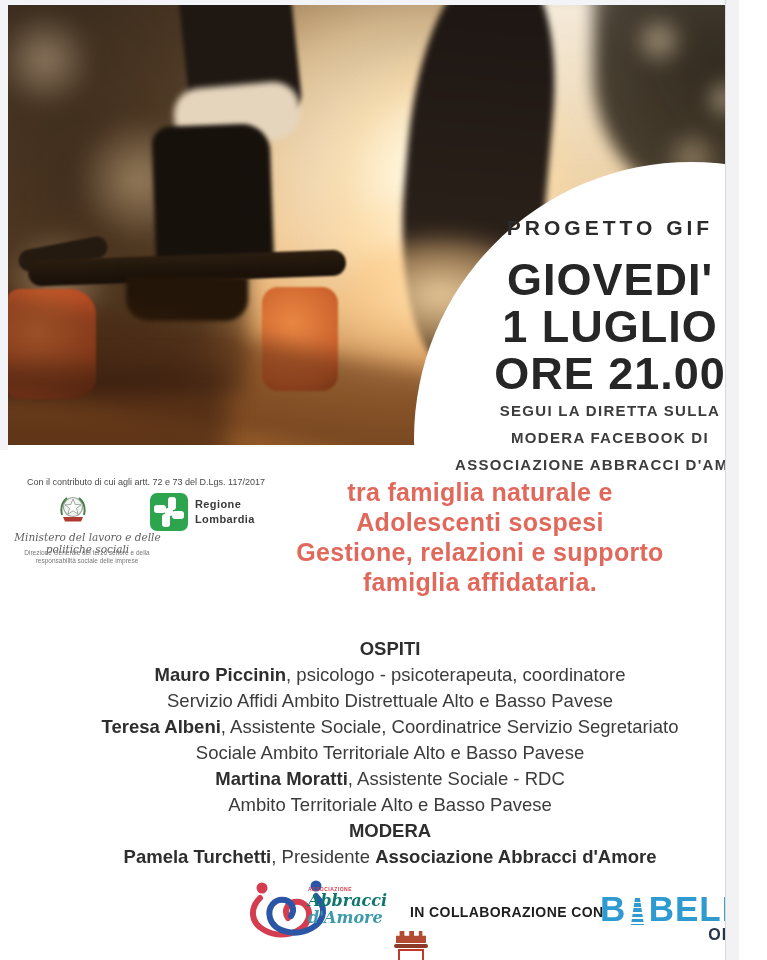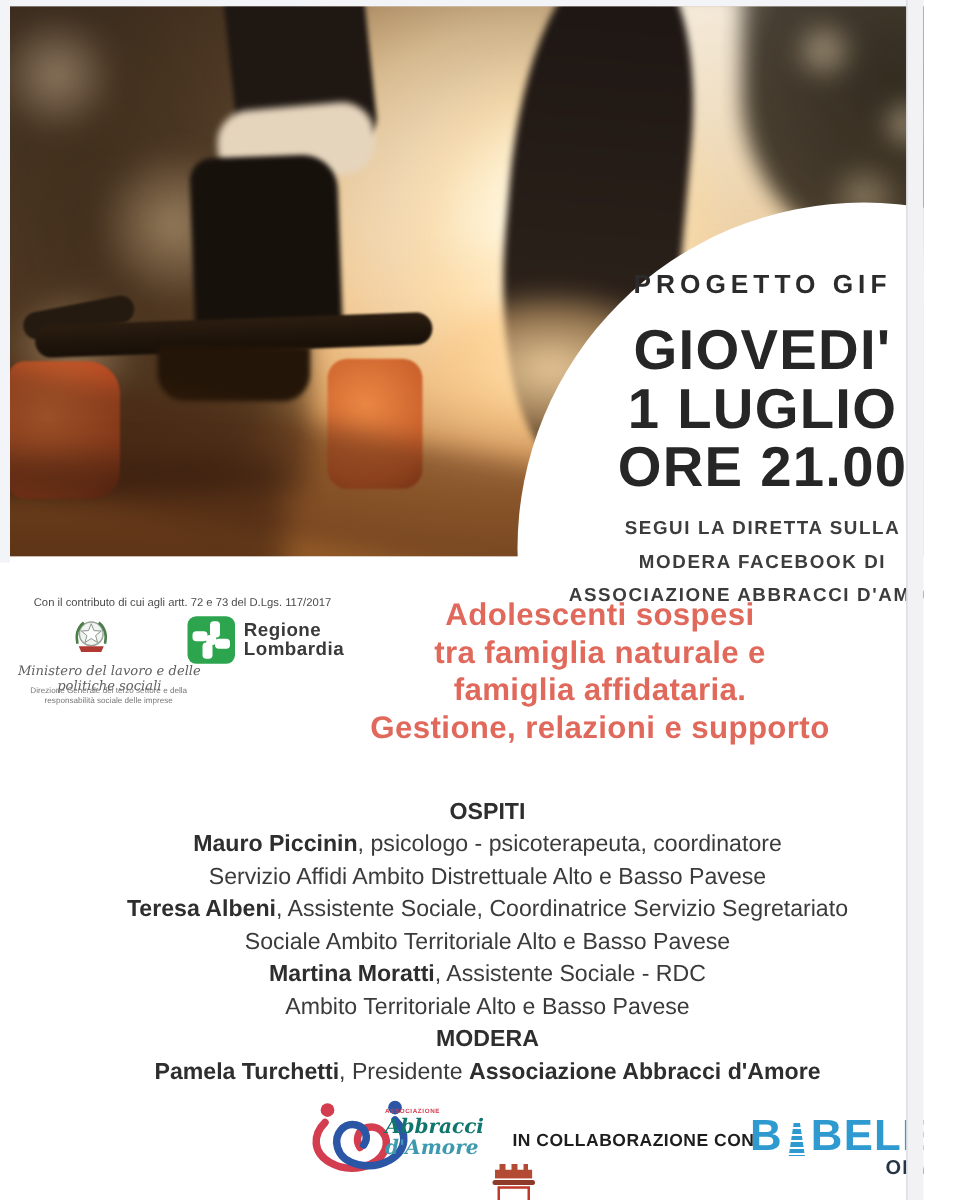--- a/index.html
+++ b/index.html
@@ -56,36 +56,36 @@
     background:rgba(55,28,12,.55);}
 
   
   .circle{position:absolute;left:414px;top:162px;width:554px;height:554px;border-radius:50%;
     background:#ffffff;z-index:2;}
 
   
   .ov{position:absolute;left:455px;top:216px;width:310px;text-align:center;z-index:4;color:#2b2b2b;}
   .ov-kicker{font-size:21px;font-weight:800;letter-spacing:4px;margin-bottom:16px;}
   .ov-date div{font-size:45px;line-height:47px;font-weight:800;letter-spacing:1px;color:#262626;}
-  .ov-live{margin-top:12px;}
+  .ov-live{margin-top:0;}
   .ov-live div{font-size:15px;line-height:27px;font-weight:700;letter-spacing:1.3px;color:#3c3c3c;}
 
   
   .fund-caption{position:absolute;left:18px;top:477px;width:256px;text-align:center;
     font-size:9px;color:#4a4a4a;z-index:3;}
   .emblem{position:absolute;left:55px;top:491px;width:36px;height:36px;z-index:3;}
   .rl{position:absolute;left:150px;top:493px;display:flex;align-items:center;gap:7px;z-index:3;}
   .rl-box{position:relative;width:38px;height:38px;border-radius:7px;background:#2da44e;}
   .rl-petal{position:absolute;background:#fff;border-radius:3px;}
   .rl-p1{left:18px;top:4px;width:8px;height:13px;}
   .rl-p2{left:22px;top:18px;width:12px;height:8px;}
   .rl-p3{left:12px;top:21px;width:8px;height:13px;}
   .rl-p4{left:4px;top:12px;width:12px;height:8px;}
   .rl-p5{left:15px;top:15px;width:8px;height:8px;}
-  .rl-text{font-size:15px;line-height:15px;font-weight:700;color:#3a3a3a;letter-spacing:.4px;}
+  .rl-text{font-size:11px;line-height:15px;font-weight:700;color:#3a3a3a;letter-spacing:.4px;}
   .ministry{position:absolute;left:0px;top:531px;width:175px;text-align:center;z-index:3;
     font-family:"DejaVu Serif",serif;font-style:italic;font-size:10.5px;color:#5f5f5f;}
   .ministry-sub{position:absolute;left:12px;top:549px;width:150px;text-align:center;z-index:3;
     font-size:6.5px;line-height:8px;color:#777;}
 
   
   .title{position:absolute;left:200px;top:477px;width:560px;text-align:center;z-index:3;}
   .title div{font-size:25px;line-height:30px;font-weight:600;color:#e0695c;letter-spacing:.3px;}
 
   
@@ -193,24 +193,24 @@
     </div>
   </div>
 
   <div class="ministry">Ministero del lavoro e delle politiche sociali</div>
   <div class="ministry-sub">
     <div>Direzione Generale del terzo settore e della</div>
     <div>responsabilità sociale delle imprese</div>
   </div>
 
   <div class="title">
+    <div>tra famiglia naturale e</div>
     <div>Adolescenti sospesi</div>
-    <div>tra famiglia naturale e</div>
+    <div>Gestione, relazioni e supporto</div>
     <div>famiglia affidataria.</div>
-    <div>Gestione, relazioni e supporto</div>
   </div>
 
   <div class="speakers">
     <div class="hd">OSPITI</div>
     <div><b>Mauro Piccinin</b><span>, psicologo - psicoterapeuta, coordinatore</span></div>
     <div>Servizio Affidi Ambito Distrettuale Alto e Basso Pavese</div>
     <div><b>Teresa  Albeni</b><span>, Assistente Sociale, Coordinatrice Servizio Segretariato</span></div>
     <div>Sociale Ambito Territoriale Alto e Basso Pavese</div>
     <div><b>Martina Moratti</b><span>, Assistente Sociale - RDC</span></div>
     <div>Ambito Territoriale Alto e Basso Pavese</div>

